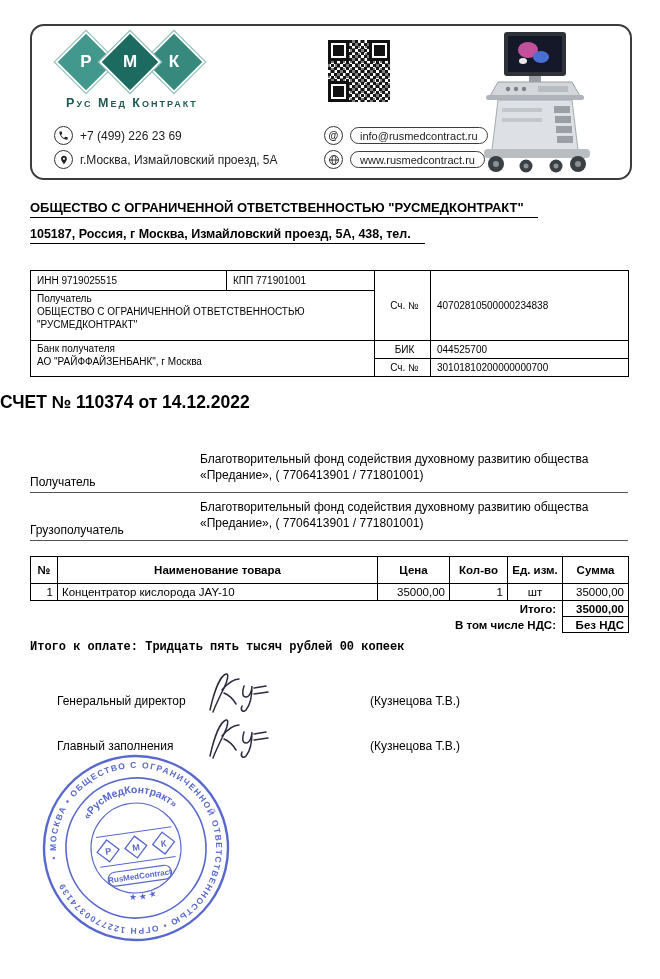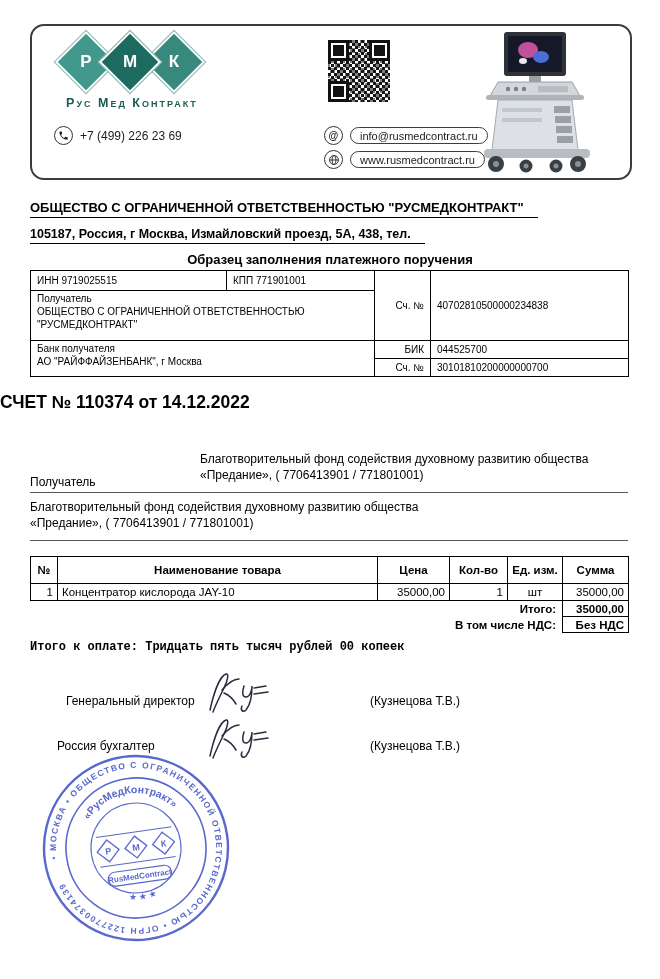--- a/index.html
+++ b/index.html
@@ -41,21 +41,21 @@
   .company-name span, .company-addr span{border-bottom:1.4px solid #000;padding-bottom:2px;padding-right:14px;}
   .company-addr{left:30px;top:227px;font-size:12.5px;font-weight:bold;}
   .sample-title{left:0;top:252px;width:660px;text-align:center;font-weight:bold;font-size:13px;}
   .invoice-title{left:0;top:392px;width:520px;font-weight:bold;font-size:17.5px;}
 
   
   table{border-collapse:collapse;table-layout:fixed;}
   .pt{left:30px;top:270px;width:598px;font-size:10px;}
   .pt td{border:1.3px solid #000;padding:1px 6px;vertical-align:middle;line-height:1.3;}
   .pt .vt{vertical-align:top;}
-  .pt .ctr{text-align:right;padding-left:10px;margin-left:35px;}
+  .pt .ctr{text-align:center;padding-left:10px;margin-left:35px;}
 
   
   .party{left:30px;top:452px;width:598px;height:40px;border-bottom:1.2px solid #555;
          display:flex;font-size:12px;}
   .party .plabel{width:170px;align-self:flex-end;padding-bottom:3px;}
   .party .pval{flex:1;line-height:1.32;}
   .party2{top:500px;}
 
   
   .items{left:30px;top:556px;width:598px;font-size:11.5px;}
@@ -134,40 +134,47 @@
     </svg>
 
     <div class="contact-row" style="left:22px;top:100px">
       <span class="cicon">
         <svg width="11" height="11" viewBox="0 0 24 24">
             <path fill="#222" d="M6.62 10.79c1.44 2.83 3.76 5.14 6.59 6.59l2.2-2.21c.27-.27.67-.36 1.02-.24 1.12.37 2.33.57 3.57.57.55 0 1 .45 1 1V20c0 .55-.45 1-1 1-9.39 0-17-7.61-17-17 0-.55.45-1 1-1h3.5c.55 0 1 .45 1 1 0 1.25.2 2.45.57 3.57.11.35.03.74-.25 1.02l-2.2 2.2z"></path>
           </svg>
       </span>
       <span>+7 (499) 226 23 69</span>
     </div>
+    <div class="contact-row" style="left:22px;top:124px">
+      <span class="cicon">
+        <svg width="10" height="10" viewBox="0 0 24 24">
+            <path fill="#222" d="M12 2C8.13 2 5 5.13 5 9c0 5.25 7 13 7 13s7-7.75 7-13c0-3.87-3.13-7-7-7zm0 9.5c-1.38 0-2.5-1.12-2.5-2.5s1.12-2.5 2.5-2.5 2.5 1.12 2.5 2.5-1.12 2.5-2.5 2.5z"></path>
+          </svg>
+      </span>
+      <span>г.Москва, Измайловский проезд, 5А</span>
+    </div>
     <div class="contact-row" style="left:292px;top:100px">
       <span class="cicon">@</span>
       <span class="pill">info@rusmedcontract.ru</span>
     </div>
     <div class="contact-row" style="left:292px;top:124px">
       <span class="cicon">
         <svg width="12" height="12" viewBox="0 0 24 24" fill="none" stroke="#222" stroke-width="1.8">
             <circle cx="12" cy="12" r="9"></circle>
             <ellipse cx="12" cy="12" rx="4" ry="9"></ellipse>
             <path d="M3.5 12h17"></path>
           </svg>
       </span>
       <span class="pill">www.rusmedcontract.ru</span>
     </div>
   </div>
 
   <div class="abs company-name"><span>ОБЩЕСТВО С ОГРАНИЧЕННОЙ ОТВЕТСТВЕННОСТЬЮ "РУСМЕДКОНТРАКТ"</span></div>
   <div class="abs company-addr"><span>105187, Россия, г Москва, Измайловский проезд, 5А, 438, тел.</span></div>
 
-  <div class="abs sample-title">Образец заполнения платежного поручения</div>
 
   <table class="abs pt">
     <colgroup>
         <col style="width:196px">
         <col style="width:148px">
         <col style="width:56px">
         <col style="width:198px">
       </colgroup>
     <tbody>
         <tr style="height:20px">
@@ -201,20 +208,21 @@
   <div class="abs invoice-title">СЧЕТ № 110374 от 14.12.2022</div>
 
   <div class="abs party">
     <div class="plabel">Получатель</div>
     <div class="pval">
       <div>Благотворительный фонд содействия духовному развитию общества</div>
       <div>«Предание», ( 7706413901 / 771801001)</div>
     </div>
   </div>
   <div class="abs party party2">
+    <div class="plabel">Грузополучатель</div>
     <div class="pval">
       <div>Благотворительный фонд содействия духовному развитию общества</div>
       <div>«Предание», ( 7706413901 / 771801001)</div>
     </div>
   </div>
 
   <table class="abs items">
     <colgroup>
         <col style="width:27px">
         <col style="width:320px">
@@ -248,31 +256,31 @@
     <tr style="height:16px">
       <td class="nb" colspan="3"></td>
       <td class="tl" colspan="2">В том числе НДС:</td>
       <td class="tv">Без НДС</td>
     </tr>
   </tbody>
     </table>
 
   <div class="abs words">Итого к оплате: Тридцать пять тысяч рублей 00 копеек</div>
 
-  <div class="abs sig-label" style="left:66px;top:694px">Генеральный директор</div>
+  <div class="abs sig-label" style="left:57px;top:694px">Генеральный директор</div>
   <svg class="abs" style="left:196px;top:668px" width="76" height="52" viewBox="0 0 76 52" fill="none" stroke="#2b2b3f" stroke-width="1.5" stroke-linecap="round">
     <path d="M14 42 C18 24 24 8 30 6 C33 5 32 12 28 20 C24 28 20 36 17 44"></path>
     <path d="M26 22 C32 15 38 11 43 11"></path>
     <path d="M28 25 C33 27 37 31 40 36"></path>
     <path d="M48 18 C46 24 46 29 50 29 C54 29 56 22 56 18 C56 26 55 36 50 42 C47 45 44 42 46 38"></path>
     <path d="M58 20 L70 18 M58 26 L72 24"></path>
   </svg>
   <div class="abs sig-name" style="left:370px;top:694px">(Кузнецова Т.В.)</div>
 
-  <div class="abs sig-label" style="left:57px;top:739px">Россия бухгалтер</div>
+  <div class="abs sig-label" style="left:57px;top:739px">Главный заполнения</div>
   <svg class="abs" style="left:196px;top:714px" width="76" height="52" viewBox="0 0 76 52" fill="none" stroke="#2b2b3f" stroke-width="1.5" stroke-linecap="round">
     <path d="M14 42 C18 24 24 8 30 6 C33 5 32 12 28 20 C24 28 20 36 17 44"></path>
     <path d="M26 22 C32 15 38 11 43 11"></path>
     <path d="M28 25 C33 27 37 31 40 36"></path>
     <path d="M48 18 C46 24 46 29 50 29 C54 29 56 22 56 18 C56 26 55 36 50 42 C47 45 44 42 46 38"></path>
     <path d="M58 20 L70 18 M58 26 L72 24"></path>
   </svg>
   <div class="abs sig-name" style="left:370px;top:739px">(Кузнецова Т.В.)</div>
 
   <svg class="abs stamp" viewBox="0 0 192 192">

